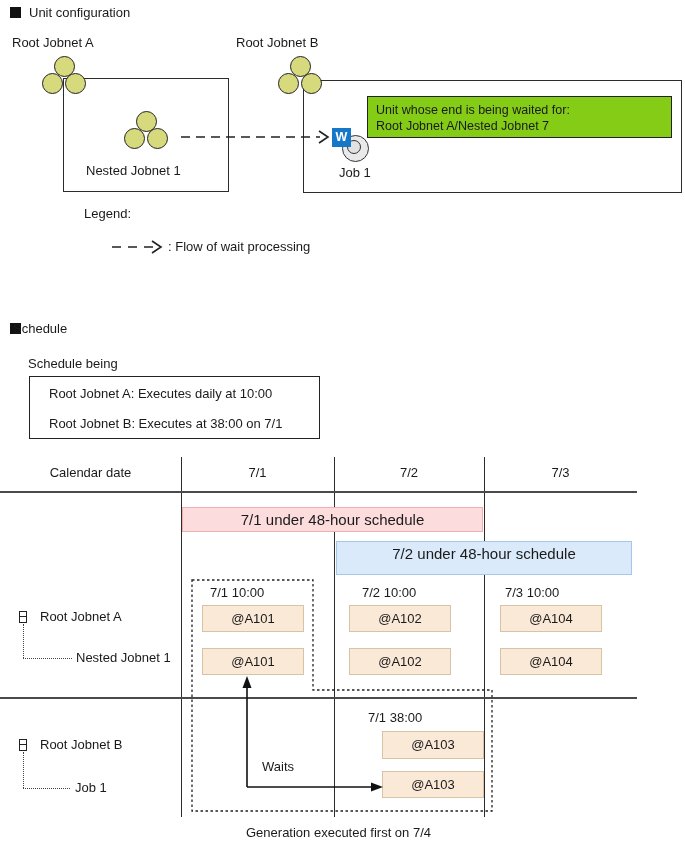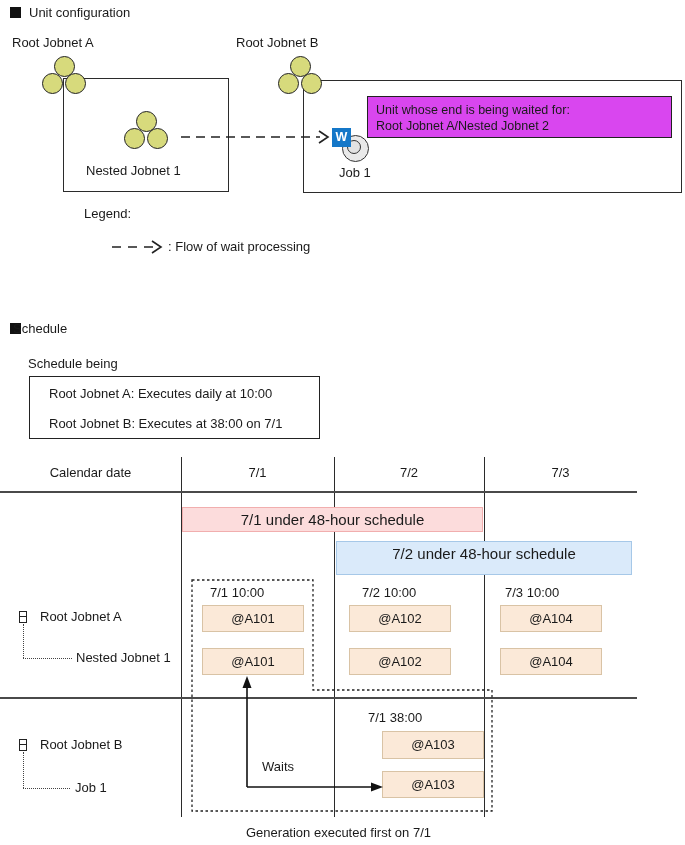--- a/index.html
+++ b/index.html
@@ -13,21 +13,21 @@
   body{background:#fff;font-family:"Liberation Sans","DejaVu Sans",sans-serif;color:#1a1a1a;}
   .stage{position:relative;width:685px;height:845px;background:#fff;overflow:hidden;font-size:13px;}
   .lbl{position:absolute;white-space:nowrap;line-height:14px;}
   .sq{position:absolute;width:11px;height:11px;background:#111;}
   .frame{position:absolute;border:1.5px solid var(--line);background:transparent;}
   .jn-icon{position:absolute;width:46px;height:39px;}
   .jn-circle{position:absolute;width:21px;height:21px;border:1.3px solid #222;border-radius:50%;background:var(--jobnet-icon-fill);}
   .jn-c-top{left:12px;top:0;}
   .jn-c-bl{left:0;top:17px;}
   .jn-c-br{left:23px;top:17px;}
-  .callout{position:absolute;border:1px solid #222;background:#d946ef;padding:5px 8px;font-size:12.5px;line-height:16px;}
+  .callout{position:absolute;border:1px solid #222;background:#84cc16;padding:5px 8px;font-size:12.5px;line-height:16px;}
   .job-circle{position:absolute;width:27px;height:27px;border:1.5px solid #333;border-radius:50%;background:#e9e9e9;}
   .job-circle-inner{position:absolute;left:3.5px;top:3.5px;width:14px;height:14px;border:1.5px solid #333;border-radius:50%;background:#e2e2e2;}
   .wait-badge{position:absolute;width:19px;height:19px;background:var(--wait-badge-blue);color:#fff;font-weight:bold;font-size:12.5px;text-align:center;line-height:19px;z-index:3;}
   .rulebox{position:absolute;border:1.2px solid #222;background:#fff;}
   .col-head{position:absolute;text-align:center;line-height:14px;}
   .vline{position:absolute;width:1px;background:var(--line);}
   .hsep{position:absolute;height:2px;background:#4a4a4a;}
   .band{position:absolute;text-align:center;font-size:15px;}
   .band-71{background:var(--band-71-fill);border:1px solid var(--band-71-border);line-height:23px;}
   .band-72{background:var(--band-72-fill);border:1px solid var(--band-72-border);line-height:24px;}
@@ -75,21 +75,21 @@
   </svg>
 
   <div class="job-circle" style="left:342px;top:135px;">
     <span class="job-circle-inner"></span>
   </div>
   <span class="wait-badge" style="left:332px;top:128px;">W</span>
   <span class="lbl" style="left:339px;top:166px;">Job 1</span>
 
   <div class="callout" style="left:367px;top:96px;width:305px;height:42px;">
     <div>Unit whose end is being waited for:</div>
-    <div>Root Jobnet A/Nested Jobnet 2</div>
+    <div>Root Jobnet A/Nested Jobnet 7</div>
   </div>
 
   <span class="lbl" style="left:84px;top:207px;">Legend:</span>
   <svg style="left:112px;top:240px;" width="54" height="14">
     <line x1="0" y1="7" x2="41" y2="7" stroke="#222" stroke-width="1.6" stroke-dasharray="9,7"></line>
     <polyline points="40,1 49,7 40,13" fill="none" stroke="#222" stroke-width="1.6"></polyline>
   </svg>
   <span class="lbl" style="left:168px;top:240px;">: Flow of wait processing</span>
 
   <span class="sq" style="left:10px;top:323px;"></span>
@@ -147,15 +147,15 @@
   <div class="genbox" style="left:382px;top:771px;">@A103</div>
 
   <svg style="left:240px;top:676px;" width="150" height="118">
     <line x1="7" y1="111" x2="7" y2="10" stroke="#111" stroke-width="1.6"></line>
     <polygon points="7,0 2.5,12 11.5,12" fill="#111"></polygon>
     <line x1="7" y1="111" x2="134" y2="111" stroke="#111" stroke-width="1.6"></line>
     <polygon points="143,111 131,106.5 131,115.5" fill="#111"></polygon>
   </svg>
   <span class="lbl" style="left:262px;top:760px;">Waits</span>
 
-  <span class="lbl" style="left:246px;top:826px;">Generation executed first on 7/1</span>
+  <span class="lbl" style="left:246px;top:826px;">Generation executed first on 7/4</span>
 
 </div>
 
 </body></html>

